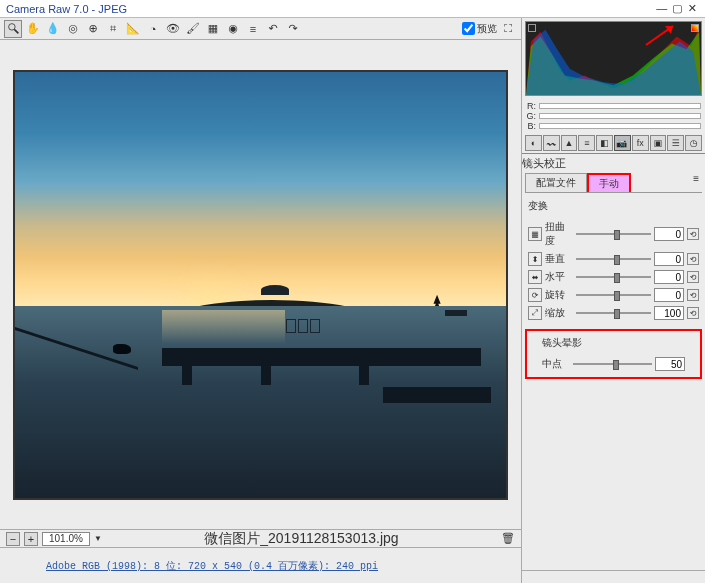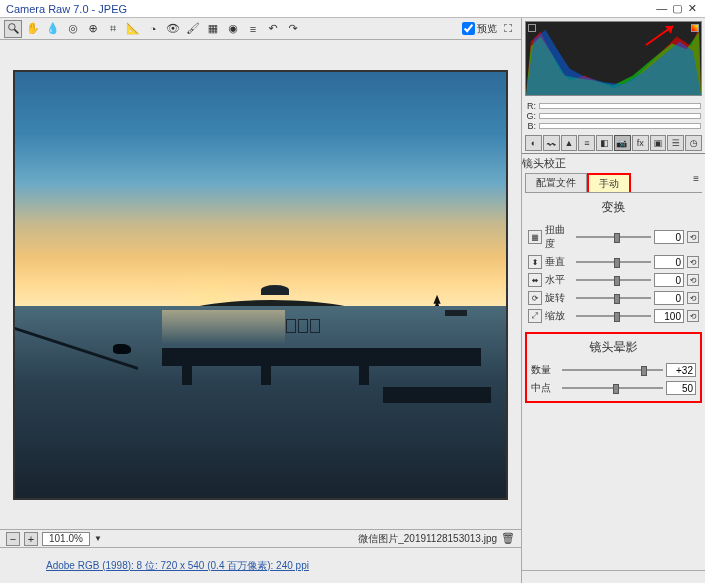--- a/index.html
+++ b/index.html
@@ -35,59 +35,59 @@
 .chairs{position:absolute;top:58%;left:55%;width:50px;height:18px;}
 .chair{display:inline-block;width:10px;height:14px;border:1px solid #1a2530;margin:0 1px;}
 .umbrella{position:absolute;top:50%;left:50%;width:28px;height:10px;background:#1a242a;border-radius:50% 50% 0 0;}
 .dog{position:absolute;top:64%;left:20%;width:18px;height:10px;background:#050a10;border-radius:30% 50% 30% 30%;}
 .ramp{position:absolute;top:60%;left:0;width:25%;height:45px;border-top:3px solid #0f1820;transform:skewY(18deg);transform-origin:left;}
 .boat{position:absolute;top:56%;right:8%;width:22px;height:6px;background:#182028;}
 
 .zoombar{height:18px;display:flex;align-items:center;padding:0 6px;gap:4px;border-top:1px solid #aaa;}
 .zoombar .minus,.zoombar .plus{width:14px;height:14px;border:1px solid #888;background:#ddd;display:flex;align-items:center;justify-content:center;cursor:pointer;}
 .zoombar .zoom-val{border:1px solid #888;background:#fff;padding:0 6px;height:14px;display:flex;align-items:center;font-size:10px;}
-.zoombar .filename{flex:1;text-align:right;font-size:10px;}
+.zoombar .filename{flex:1;text-align:center;font-size:14px;}
 
 .footer{height:36px;padding:3px 6px;border-top:1px solid #aaa;display:flex;align-items:center;gap:8px;}
 .btn{border:1px solid #888;background:linear-gradient(#fafafa,#ddd);padding:3px 18px;font-size:11px;cursor:pointer;}
-.footer .info{flex:1;color:#2a58a8;text-decoration:underline;font-size:10px;text-align:left;padding-left:40px;}
+.footer .info{flex:1;color:#2a58a8;text-decoration:underline;font-size:10px;text-align:left;padding-left:40px;font-family:Liberation Mono, monospace;}
 
 .histogram{height:75px;margin:3px;border:1px solid #888;position:relative;background:#222;overflow:hidden;}
 .histogram .warn{position:absolute;width:8px;height:8px;border:1px solid #999;}
 .histogram .warn.l{top:2px;left:2px;}
 .histogram .warn.r{top:2px;right:2px;background:linear-gradient(45deg,red,yellow);}
 .histo-svg{width:100%;height:100%;}
 .rgb-rows{margin:2px 4px;font-size:9px;}
 .rgb-rows .row{display:flex;align-items:center;gap:3px;}
 .rgb-rows .label{width:10px;text-align:right;}
 .rgb-rows .bar{flex:1;height:6px;border:1px solid #aaa;background:#fff;}
 
 .tabs{display:flex;gap:1px;padding:2px 3px;border-bottom:1px solid #888;}
 .tabbtn{width:18px;height:16px;border:1px solid #888;background:#ddd;display:flex;align-items:center;justify-content:center;cursor:pointer;font-size:9px;}
 .tabbtn.active{background:#bbb;border-color:#555;}
 .panel-title{font-size:11px;padding:2px 0;}
 .menu-icon{position:absolute;right:6px;font-size:10px;}
 
 .subtabs{display:flex;padding:0 3px;position:relative;}
 .subtab{border:1px solid #999;border-bottom:none;padding:2px 10px;font-size:10px;background:#e6e6e6;cursor:pointer;}
-.subtab.sel{border:2px solid red;border-bottom:none;background:#fef9c3;}
+.subtab.sel{border:2px solid red;border-bottom:none;background:#f0abfc;}
 .subtabs .line{position:absolute;bottom:0;left:3px;right:3px;height:1px;background:#999;}
 
 .section{padding:3px 6px;}
-.sec-title{text-align:center;font-size:12px;padding:3px 0;}
+.sec-title{text-align:left;font-size:10px;padding:3px 0;}
 .slider-row{display:flex;align-items:center;gap:3px;margin:4px 0;}
 .slider-row .icon{width:14px;height:14px;border:1px solid #888;display:flex;align-items:center;justify-content:center;font-size:8px;}
 .slider-row .name{width:28px;font-size:10px;}
 .slider-row .track{flex:1;height:12px;position:relative;}
 .slider-row .track .rail{position:absolute;top:5px;left:0;right:0;height:2px;background:#999;}
 .slider-row .track .thumb{position:absolute;top:2px;width:6px;height:10px;background:#888;border:1px solid #555;}
 .slider-row input.val{width:30px;height:14px;font-size:10px;text-align:right;border:1px solid #888;padding:0 2px;}
 .slider-row .reset{width:12px;height:12px;border:1px solid #888;font-size:8px;display:flex;align-items:center;justify-content:center;}
 
-.hl-red{border:2px solid red;margin:2px 3px;padding:2px 4px;}
+.hl-red{border:2px solid red;margin:2px 3px;padding:2px 15px;}
 
 .arrow-ann{position:absolute;width:40px;height:30px;pointer-events:none;}
 
 .defringe{display:flex;align-items:center;gap:4px;margin:6px 3px;}
 .defringe select{flex:1;height:16px;font-size:10px;border:1px solid #888;}
 
 .right-footer{margin-top:auto;display:flex;gap:4px;padding:6px 4px;border-top:1px solid #aaa;justify-content:flex-end;}
 </style>
 </head>
 <body>
@@ -275,28 +275,20 @@
             <div class="thumb" style="left:50%"></div>
           </div>
         <input class="val" value="100" style="">
         <div class="reset">⟲</div>
       </div>
     </div>
 
     <div class="hl-red">
       <div class="sec-title">镜头晕影</div>
       <div class="slider-row">
-        <div class="name">数量</div>
-        <div class="track">
-            <div class="rail"></div>
-            <div class="thumb" style="left:78%"></div>
-          </div>
-        <input class="val" value="+32" style="">
-      </div>
-      <div class="slider-row">
         <div class="name">中点</div>
         <div class="track">
             <div class="rail"></div>
             <div class="thumb" style="left:50%"></div>
           </div>
         <input class="val" value="50" style="">
       </div>
     </div>
 
 

